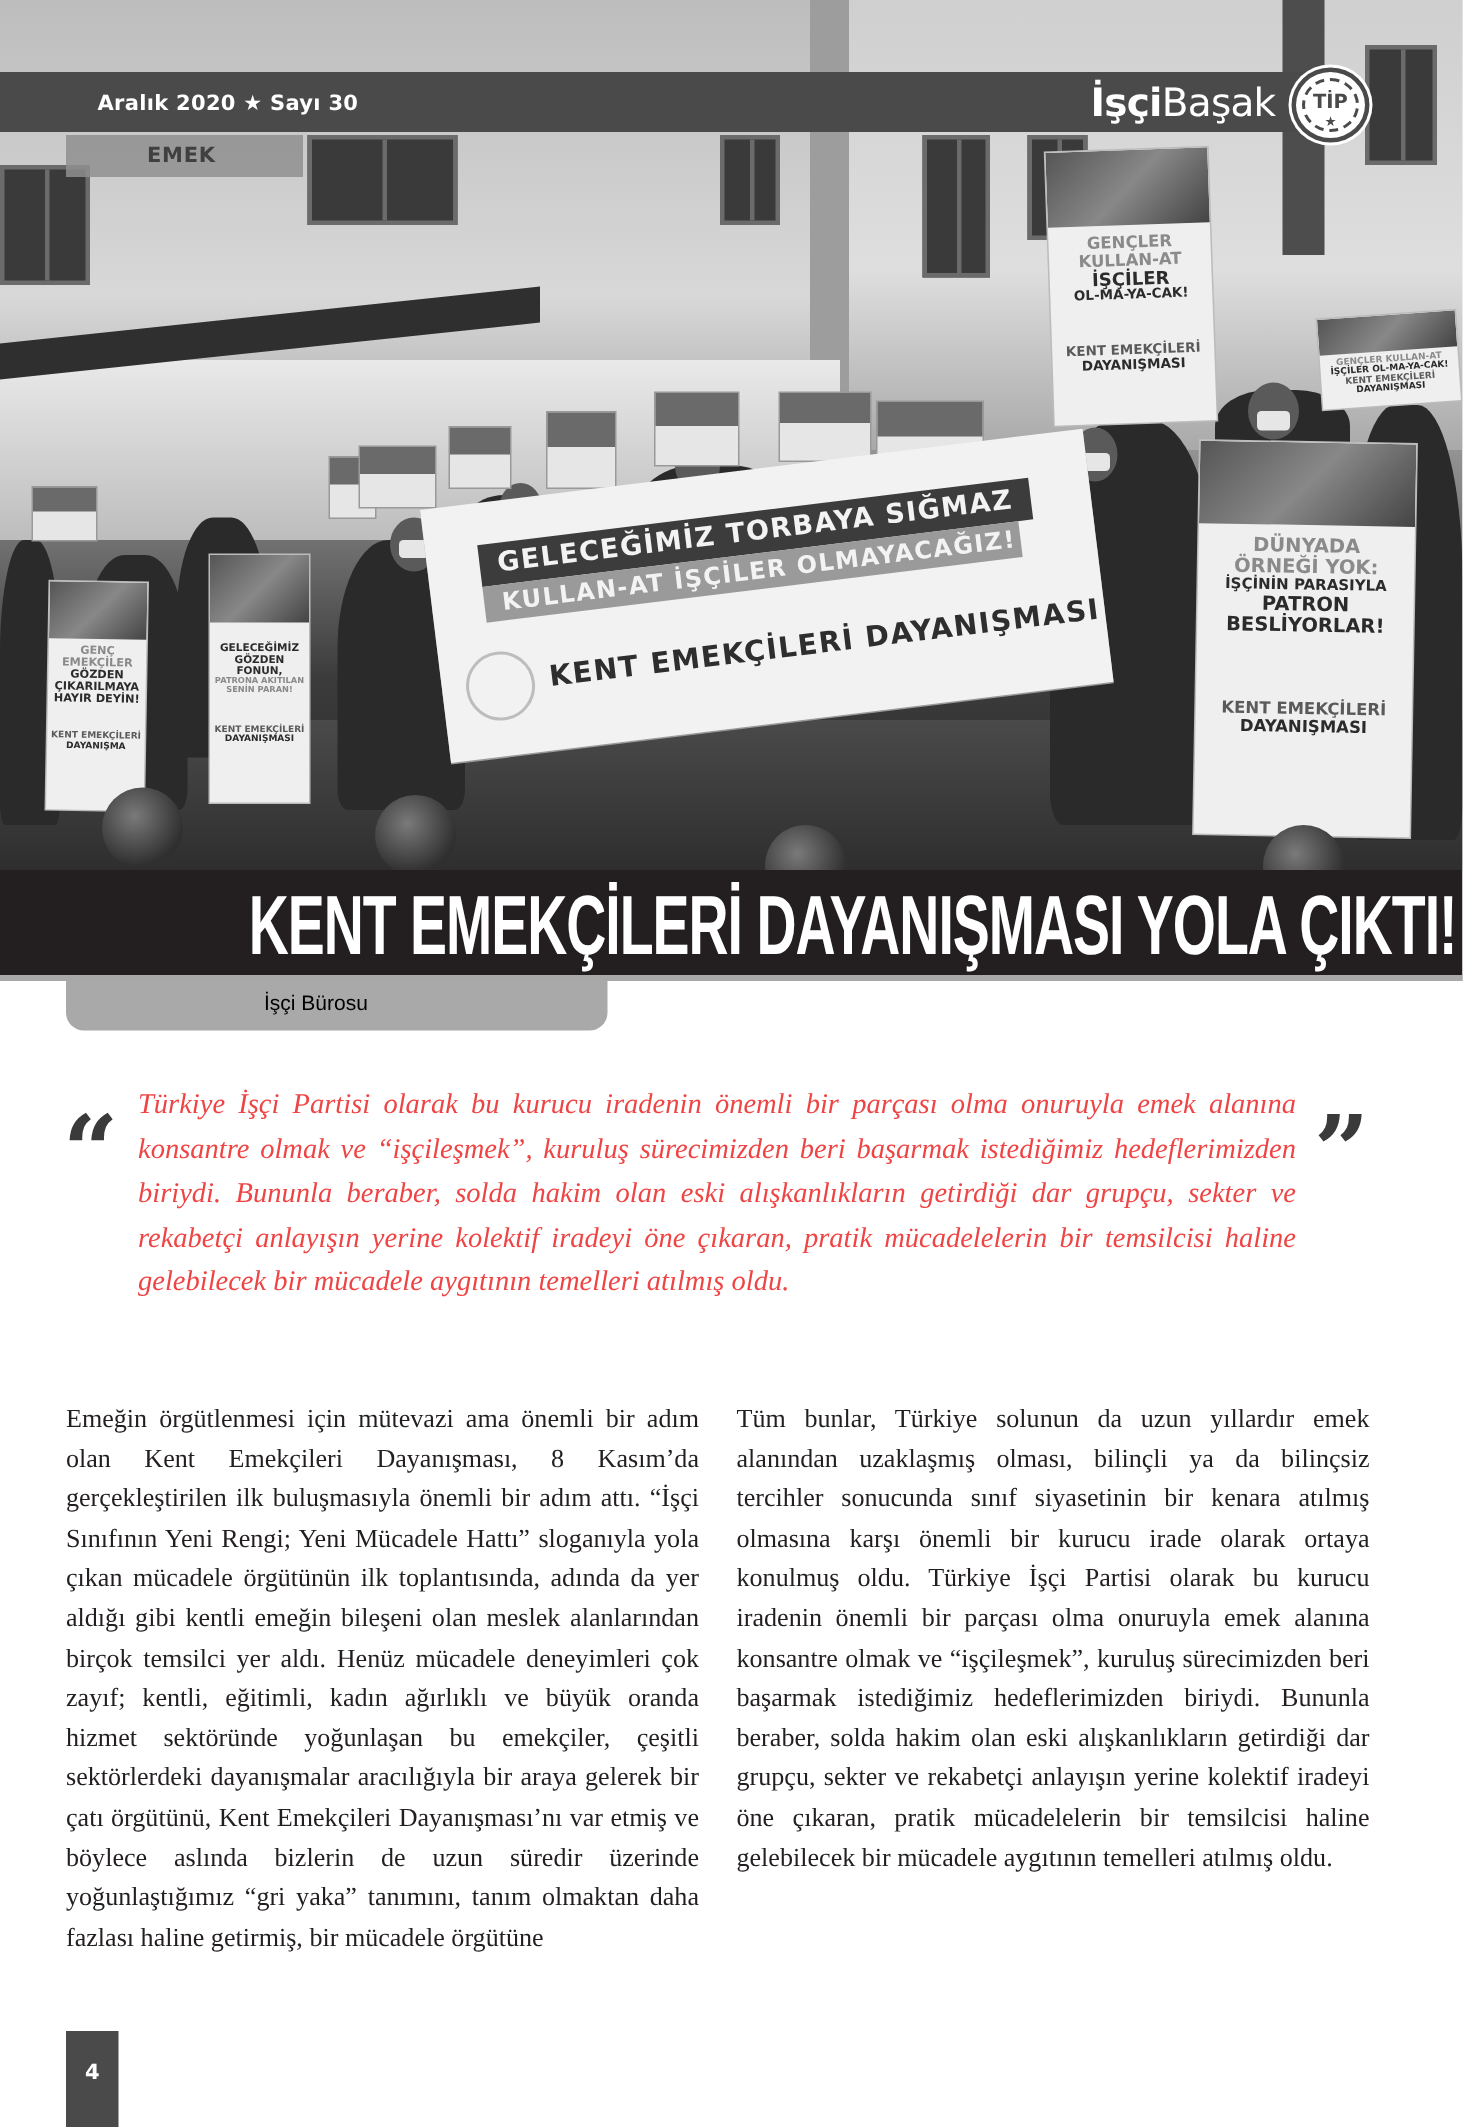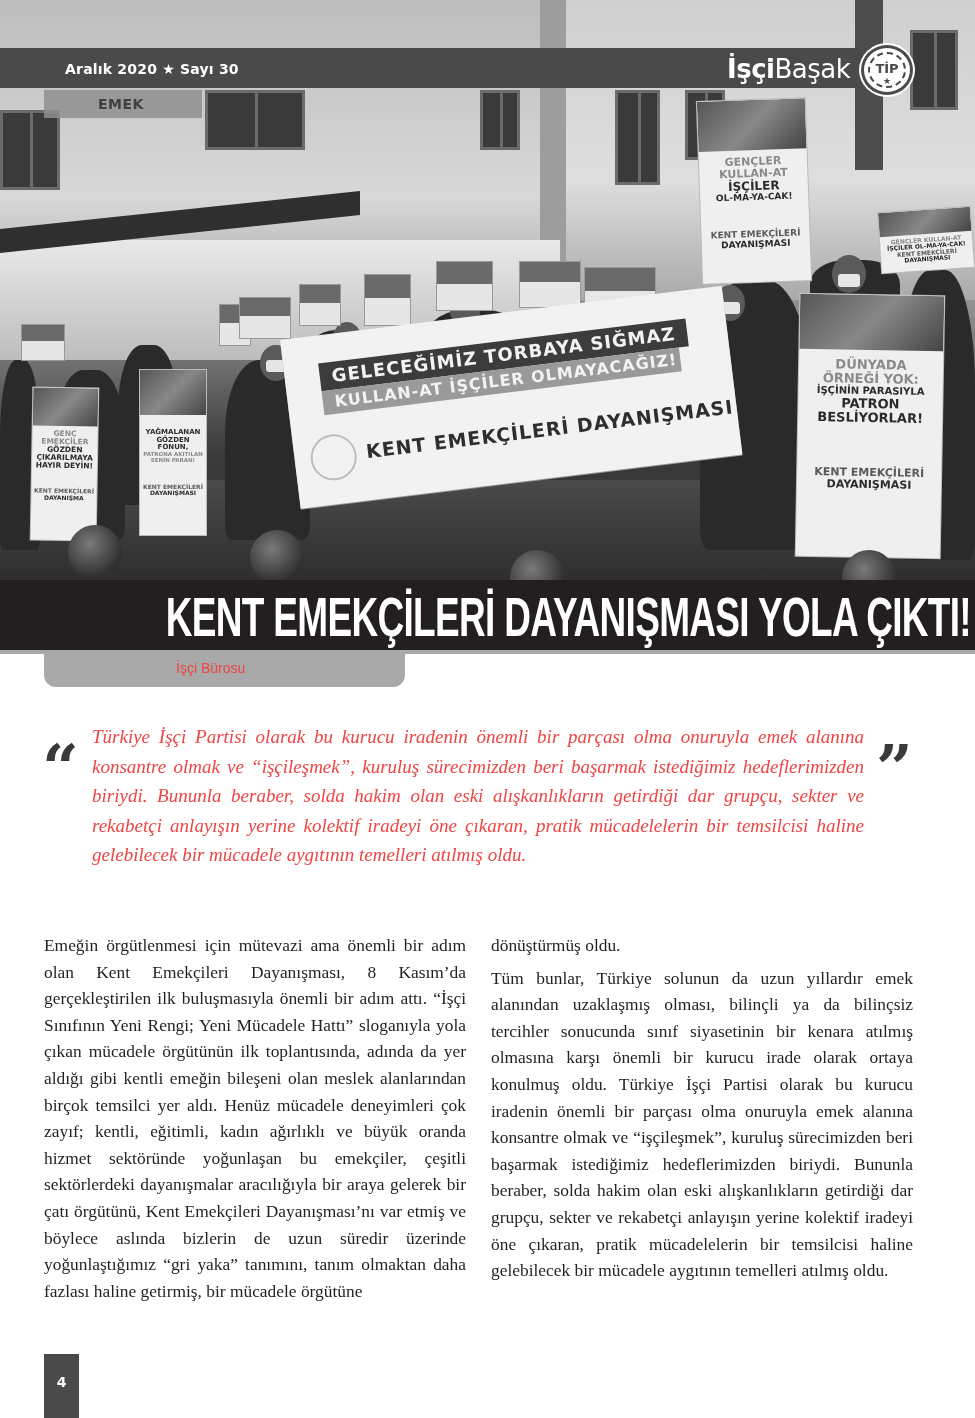--- a/index.html
+++ b/index.html
@@ -63,21 +63,21 @@
   .tip-badge .ring { position:absolute; inset:4px; border-radius:50%; border:2px dashed #4b4a4b; }
   .tip-badge .tip { position:absolute; left:0; right:0; top:13px; text-align:center; font:bold 13px "DejaVu Sans", sans-serif; color:#4b4a4b; }
   .tip-badge .star { position:absolute; left:0; right:0; top:28px; text-align:center; font-size:9px; color:#4b4a4b; }
 
   
   .title-bar { position:absolute; left:0; top:580px; width:975px; height:74px; background:#231f20; border-bottom:4px solid #a8a8a8; }
   .title { position:absolute; left:0; right:0; top:585px; text-align:center; color:#ffffff;
            font:bold 56px "Liberation Sans Narrow", "Liberation Sans", sans-serif; letter-spacing:-1px;
            transform:scaleX(0.66); transform-origin:center; white-space:nowrap; line-height:64px; }
   .byline-tab { position:absolute; left:44px; top:654px; width:361px; height:33px; background:#a9a9a9; border-radius:0 0 12px 12px; }
-  .byline { position:absolute; left:176px; top:660px; font:14px "Liberation Sans", sans-serif; color:#ef4444; }
+  .byline { position:absolute; left:176px; top:660px; font:14px "Liberation Sans", sans-serif; color:#000000; }
 
   
   .q-open, .q-close { position:absolute; font:bold 64px "DejaVu Serif", serif; color:#3a3a3a; line-height:1; }
   .q-open { left:42px; top:736px; }
   .q-close { left:876px; top:736px; }
   .pullquote { position:absolute; left:92px; top:722px; width:772px; font:italic 19px "Liberation Serif", serif;
                line-height:29.5px; color:#ef4444; text-align:justify; text-align-last:left; }
 
   
   .col { position:absolute; font:17.4px "Liberation Serif", serif; line-height:26.6px; color:#231f20;
@@ -182,21 +182,21 @@
     <span class="line muted">EMEKÇİLER</span>
     <span class="line">GÖZDEN</span>
     <span class="line">ÇIKARILMAYA</span>
     <span class="line">HAYIR DEYİN!</span>
     <span class="line org" style="margin-top:18px;font-size:6px;">KENT EMEKÇİLERİ</span>
     <span class="line" style="font-size:6px;">DAYANIŞMA</span>
   </div>
 
   <div class="sign" style="left:140px;top:370px;width:66px;height:165px;font-size:7px;">
     <div class="pic" style="height:45px;"></div>
-    <span class="line" style="margin-top:14px;">YAĞMALANAN</span>
+    <span class="line" style="margin-top:14px;">GELECEĞİMİZ</span>
     <span class="line">GÖZDEN FONUN,</span>
     <span class="line muted" style="font-size:5.5px;">PATRONA AKITILAN</span>
     <span class="line muted" style="font-size:5.5px;">SENİN PARAN!</span>
     <span class="line org" style="margin-top:20px;font-size:6px;">KENT EMEKÇİLERİ</span>
     <span class="line" style="font-size:6px;">DAYANIŞMASI</span>
   </div>
 
   <div class="bollard" style="left:68px;top:525px;"></div>
   <div class="bollard" style="left:250px;top:530px;"></div>
   <div class="bollard" style="left:510px;top:550px;"></div>
@@ -220,18 +220,17 @@
 <div class="byline">İşçi Bürosu</div>
 
 <div class="q-open">“</div>
 <div class="q-close">”</div>
 <blockquote class="pullquote">Türkiye İşçi Partisi olarak bu kurucu iradenin önemli bir parçası olma onuruyla emek alanına konsantre olmak ve “işçileşmek”, kuruluş sürecimizden beri başarmak istediğimiz hedeflerimizden biriydi. Bununla beraber, solda hakim olan eski alışkanlıkların getirdiği dar grupçu, sekter ve rekabetçi anlayışın yerine kolektif iradeyi öne çıkaran, pratik mücadelelerin bir temsilcisi haline gelebilecek bir mücadele aygıtının temelleri atılmış oldu.</blockquote>
 
 <div class="col col-left">
   <p>Emeğin örgütlenmesi için mütevazi ama önemli bir adım olan Kent Emekçileri Dayanışması, 8 Kasım’da gerçekleştirilen ilk buluşmasıyla önemli bir adım attı. “İşçi Sınıfının Yeni Rengi; Yeni Mücadele Hattı” sloganıyla yola çıkan mücadele örgütünün ilk top­lantısında, adında da yer aldığı gibi kentli emeğin bileşeni olan meslek alanlarından birçok temsilci yer aldı. Henüz mücadele deneyimleri çok zayıf; kentli, eğitimli, kadın ağırlıklı ve büyük oranda hizmet sek­töründe yoğunlaşan bu emekçiler, çeşitli sektörlerde­ki dayanışmalar aracılığıyla bir araya gelerek bir çatı örgütünü, Kent Emekçileri Dayanışması’nı var etmiş ve böylece aslında bizlerin de uzun süredir üzerinde yoğunlaştığımız “gri yaka” tanımını, tanım olmaktan daha fazlası haline getirmiş, bir mücadele örgütüne</p>
 </div>
 <div class="col col-right">
-  <p>dönüştürmüş oldu.</p>
   <p>Tüm bunlar, Türkiye solunun da uzun yıllardır emek alanından uzaklaşmış olması, bilinçli ya da bilinçsiz tercihler sonucunda sınıf siyasetinin bir kenara atılmış olmasına karşı önemli bir kurucu irade olarak ortaya konulmuş oldu. Türkiye İşçi Partisi olarak bu kurucu iradenin önemli bir parçası olma onuruyla emek ala­nına konsantre olmak ve “işçileşmek”, kuruluş süre­cimizden beri başarmak istediğimiz hedeflerimizden biriydi. Bununla beraber, solda hakim olan eski alış­kanlıkların getirdiği dar grupçu, sekter ve rekabetçi anlayışın yerine kolektif iradeyi öne çıkaran, pratik mücadelelerin bir temsilcisi haline gelebilecek bir mü­cadele aygıtının temelleri atılmış oldu.</p>
 </div>
 
 <div class="page-tab"></div>
 <div class="page-num">4</div>
 
 </body></html>

